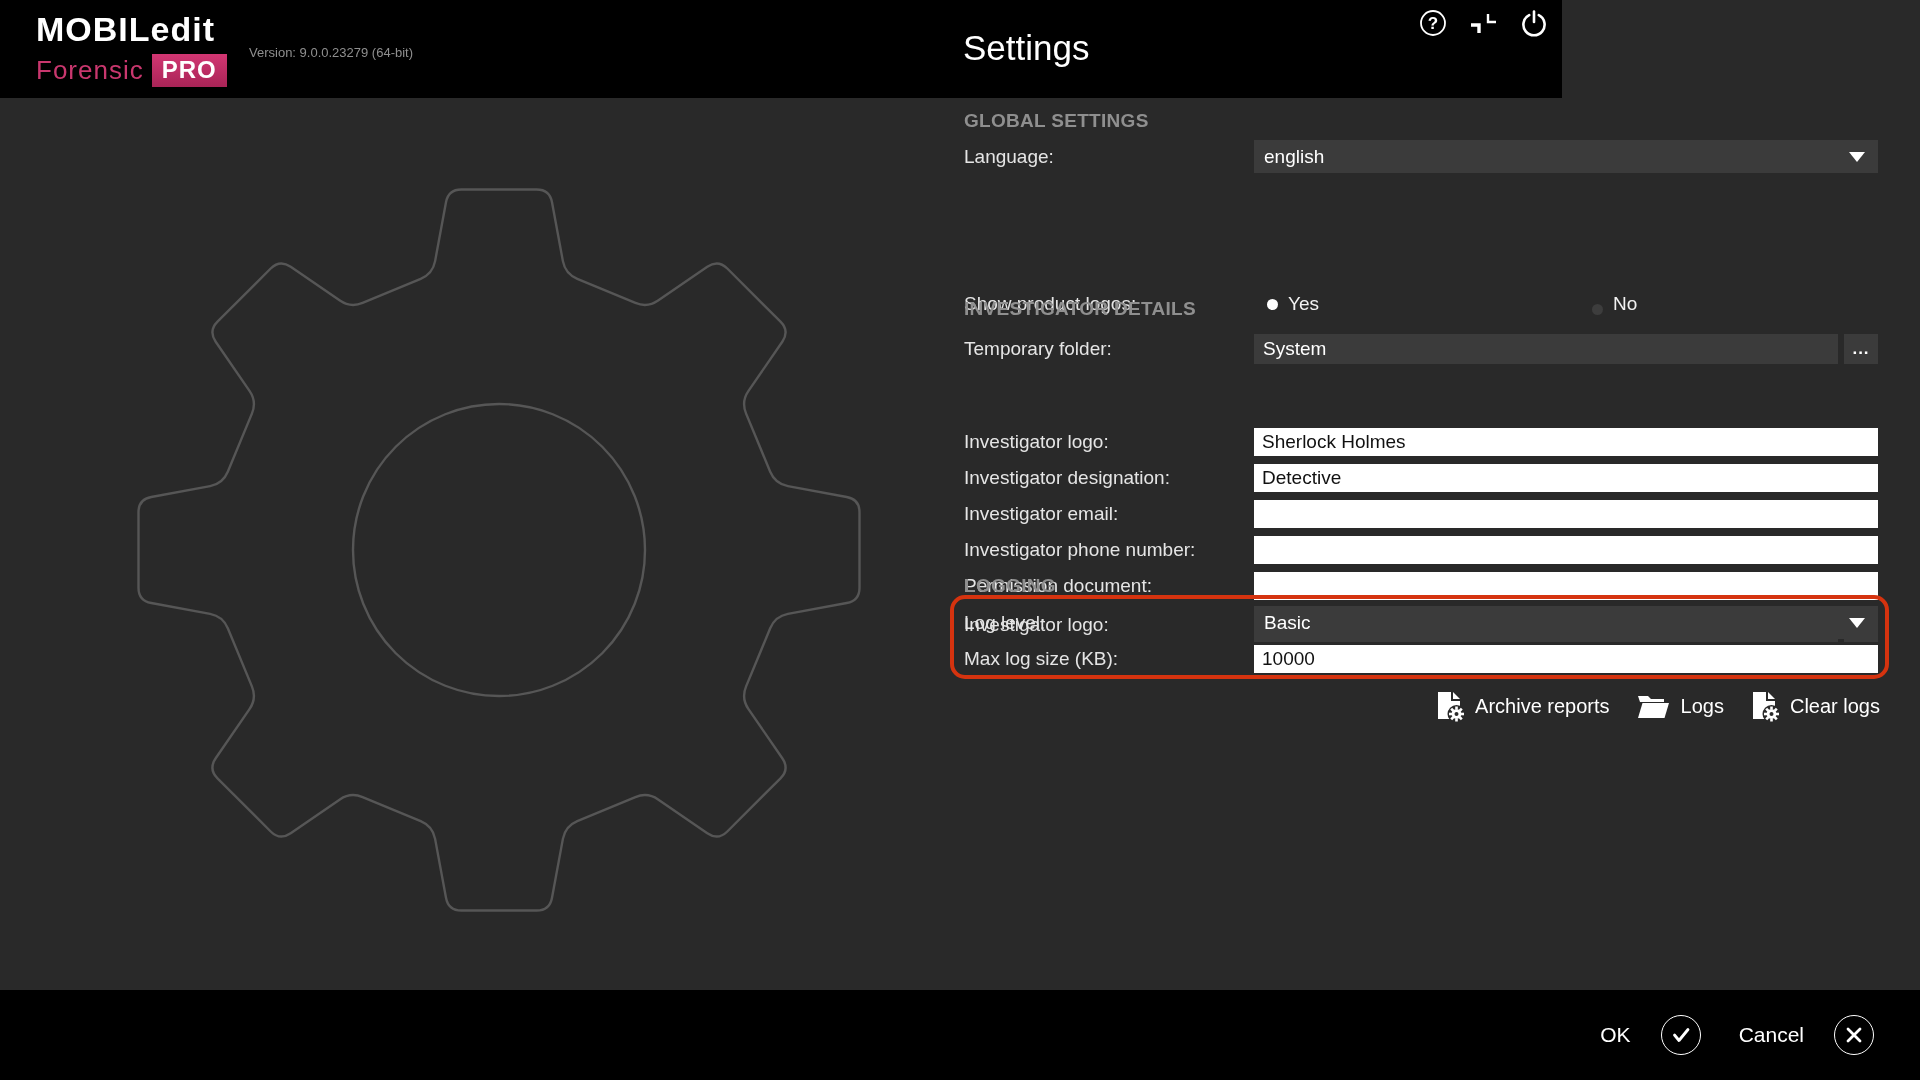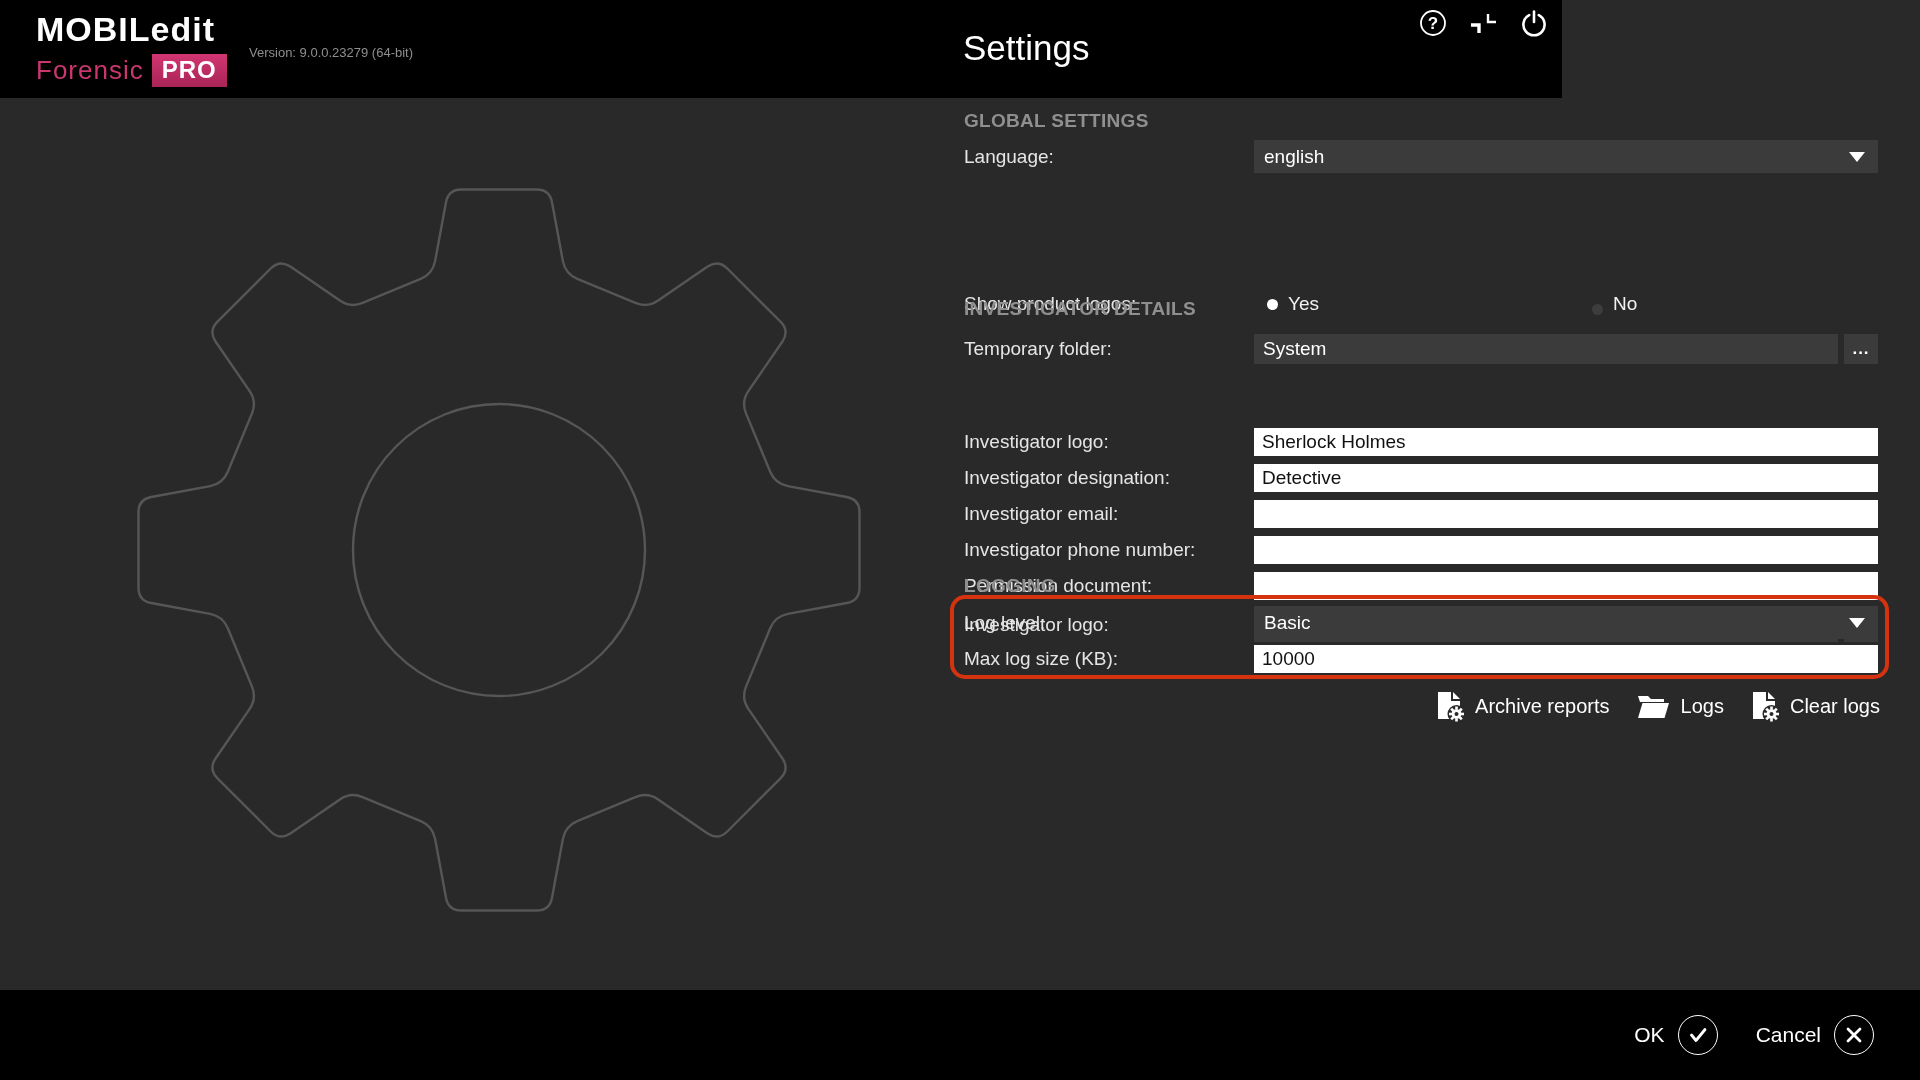--- a/index.html
+++ b/index.html
@@ -71,21 +71,21 @@
   #row-loglevel{top:7px;left:10px;height:33px;width:916px;}
   #row-maxlog{top:46px;left:10px;height:28px;width:916px;}
 
   .actions{position:absolute;top:592px;right:0;display:flex;align-items:center;gap:26px;}
   .action{display:flex;align-items:center;gap:10px;color:#fff;font-size:20px;cursor:pointer;}
 
   
   .app-footer{position:absolute;left:0;bottom:0;width:1920px;height:90px;background:#000;
       display:flex;align-items:center;justify-content:flex-end;gap:38px;
       padding-right:46px;box-sizing:border-box;}
-  .fbtn{display:flex;align-items:center;gap:13px;color:#fff;font-size:21px;cursor:pointer;}
+  .fbtn{display:flex;align-items:center;gap:30px;color:#fff;font-size:21px;cursor:pointer;}
   .circ{width:38px;height:38px;border-radius:50%;border:1.5px solid #fff;
       display:flex;align-items:center;justify-content:center;}
 </style>
 </head>
 <body>
 
 <div class="app-header">
   <div class="logo">
     <div class="logo-line1">MOBILedit</div>
     <div class="logo-line2">

